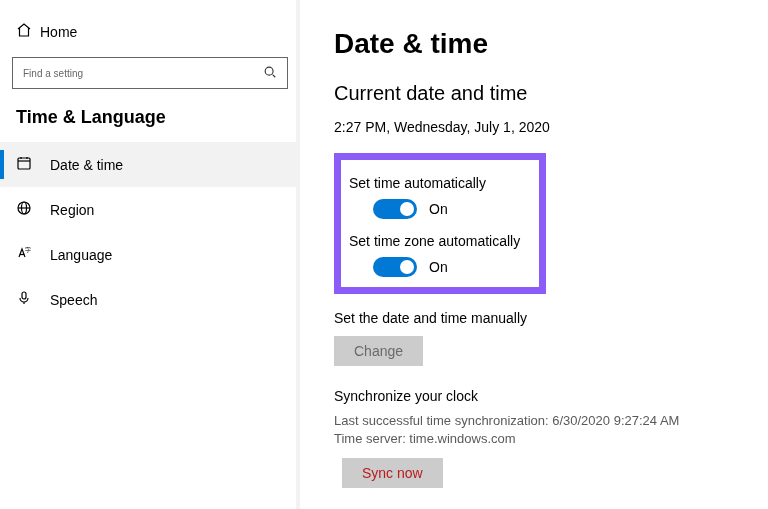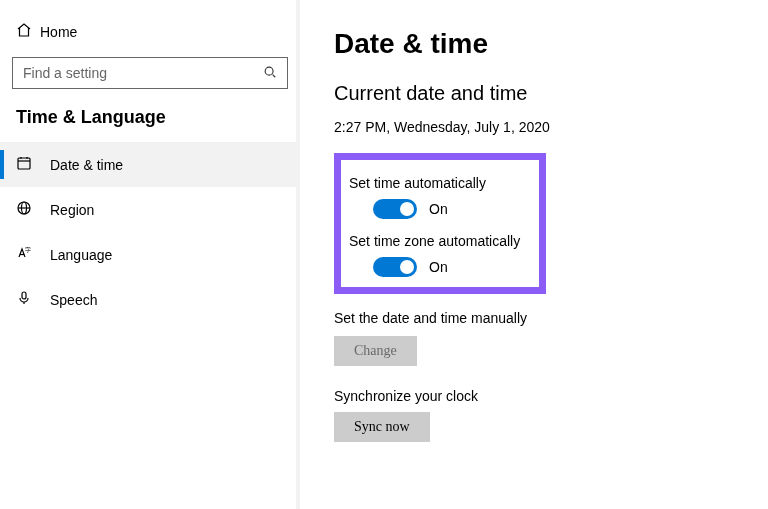--- a/index.html
+++ b/index.html
@@ -36,21 +36,21 @@
     height: 32px;
     display: flex;
     align-items: center;
     padding: 0 10px;
     background: #fff;
   }
   .search-box input {
     border: none;
     outline: none;
     flex: 1;
-    font-size: 14px;
+    font-size: 10px;
     color: #666;
     font-family: inherit;
     background: transparent;
   }
   .search-box input::placeholder { color: #666; }
   .search-box svg { width: 14px; height: 14px; stroke: #333; }
   .category {
     font-size: 18px;
     font-weight: 600;
     padding: 0 16px 14px 16px;
@@ -131,25 +131,25 @@
   .manual-label {
     font-size: 14px;
     margin: 16px 0 10px 0;
   }
   .btn {
     display: inline-block;
     background: #ccc;
     border: none;
     padding: 7px 20px;
     font-size: 14px;
-    font-family: Liberation Serif, serif;
+    font-family: Liberation Sans, sans-serif;
     color: #6a6a6a;
     margin-bottom: 22px;
   }
-  .btn.enabled { color: #000000; }
+  .btn.enabled { color: #b91c1c; margin-left: 8px; }
   .sync-section h3 {
     font-size: 14px;
     font-weight: 400;
     margin-bottom: 8px;
   }
   .sync-info {
     font-size: 13px;
     color: #5a5a5a;
     line-height: 1.4;
     margin-bottom: 10px;
@@ -243,15 +243,19 @@
       <div class="toggle"></div>
       <span class="toggle-state">On</span>
     </div>
   </div>
 
   <div class="manual-label">Set the date and time manually</div>
   <button class="btn">Change</button>
 
   <div class="sync-section">
     <h3>Synchronize your clock</h3>
+    <div class="sync-info">
+      <div>Last successful time synchronization: 6/30/2020 9:27:24 AM</div>
+      <div>Time server: time.windows.com</div>
+    </div>
     <button class="btn enabled">Sync now</button>
   </div>
 </div>
 
 </body></html>

